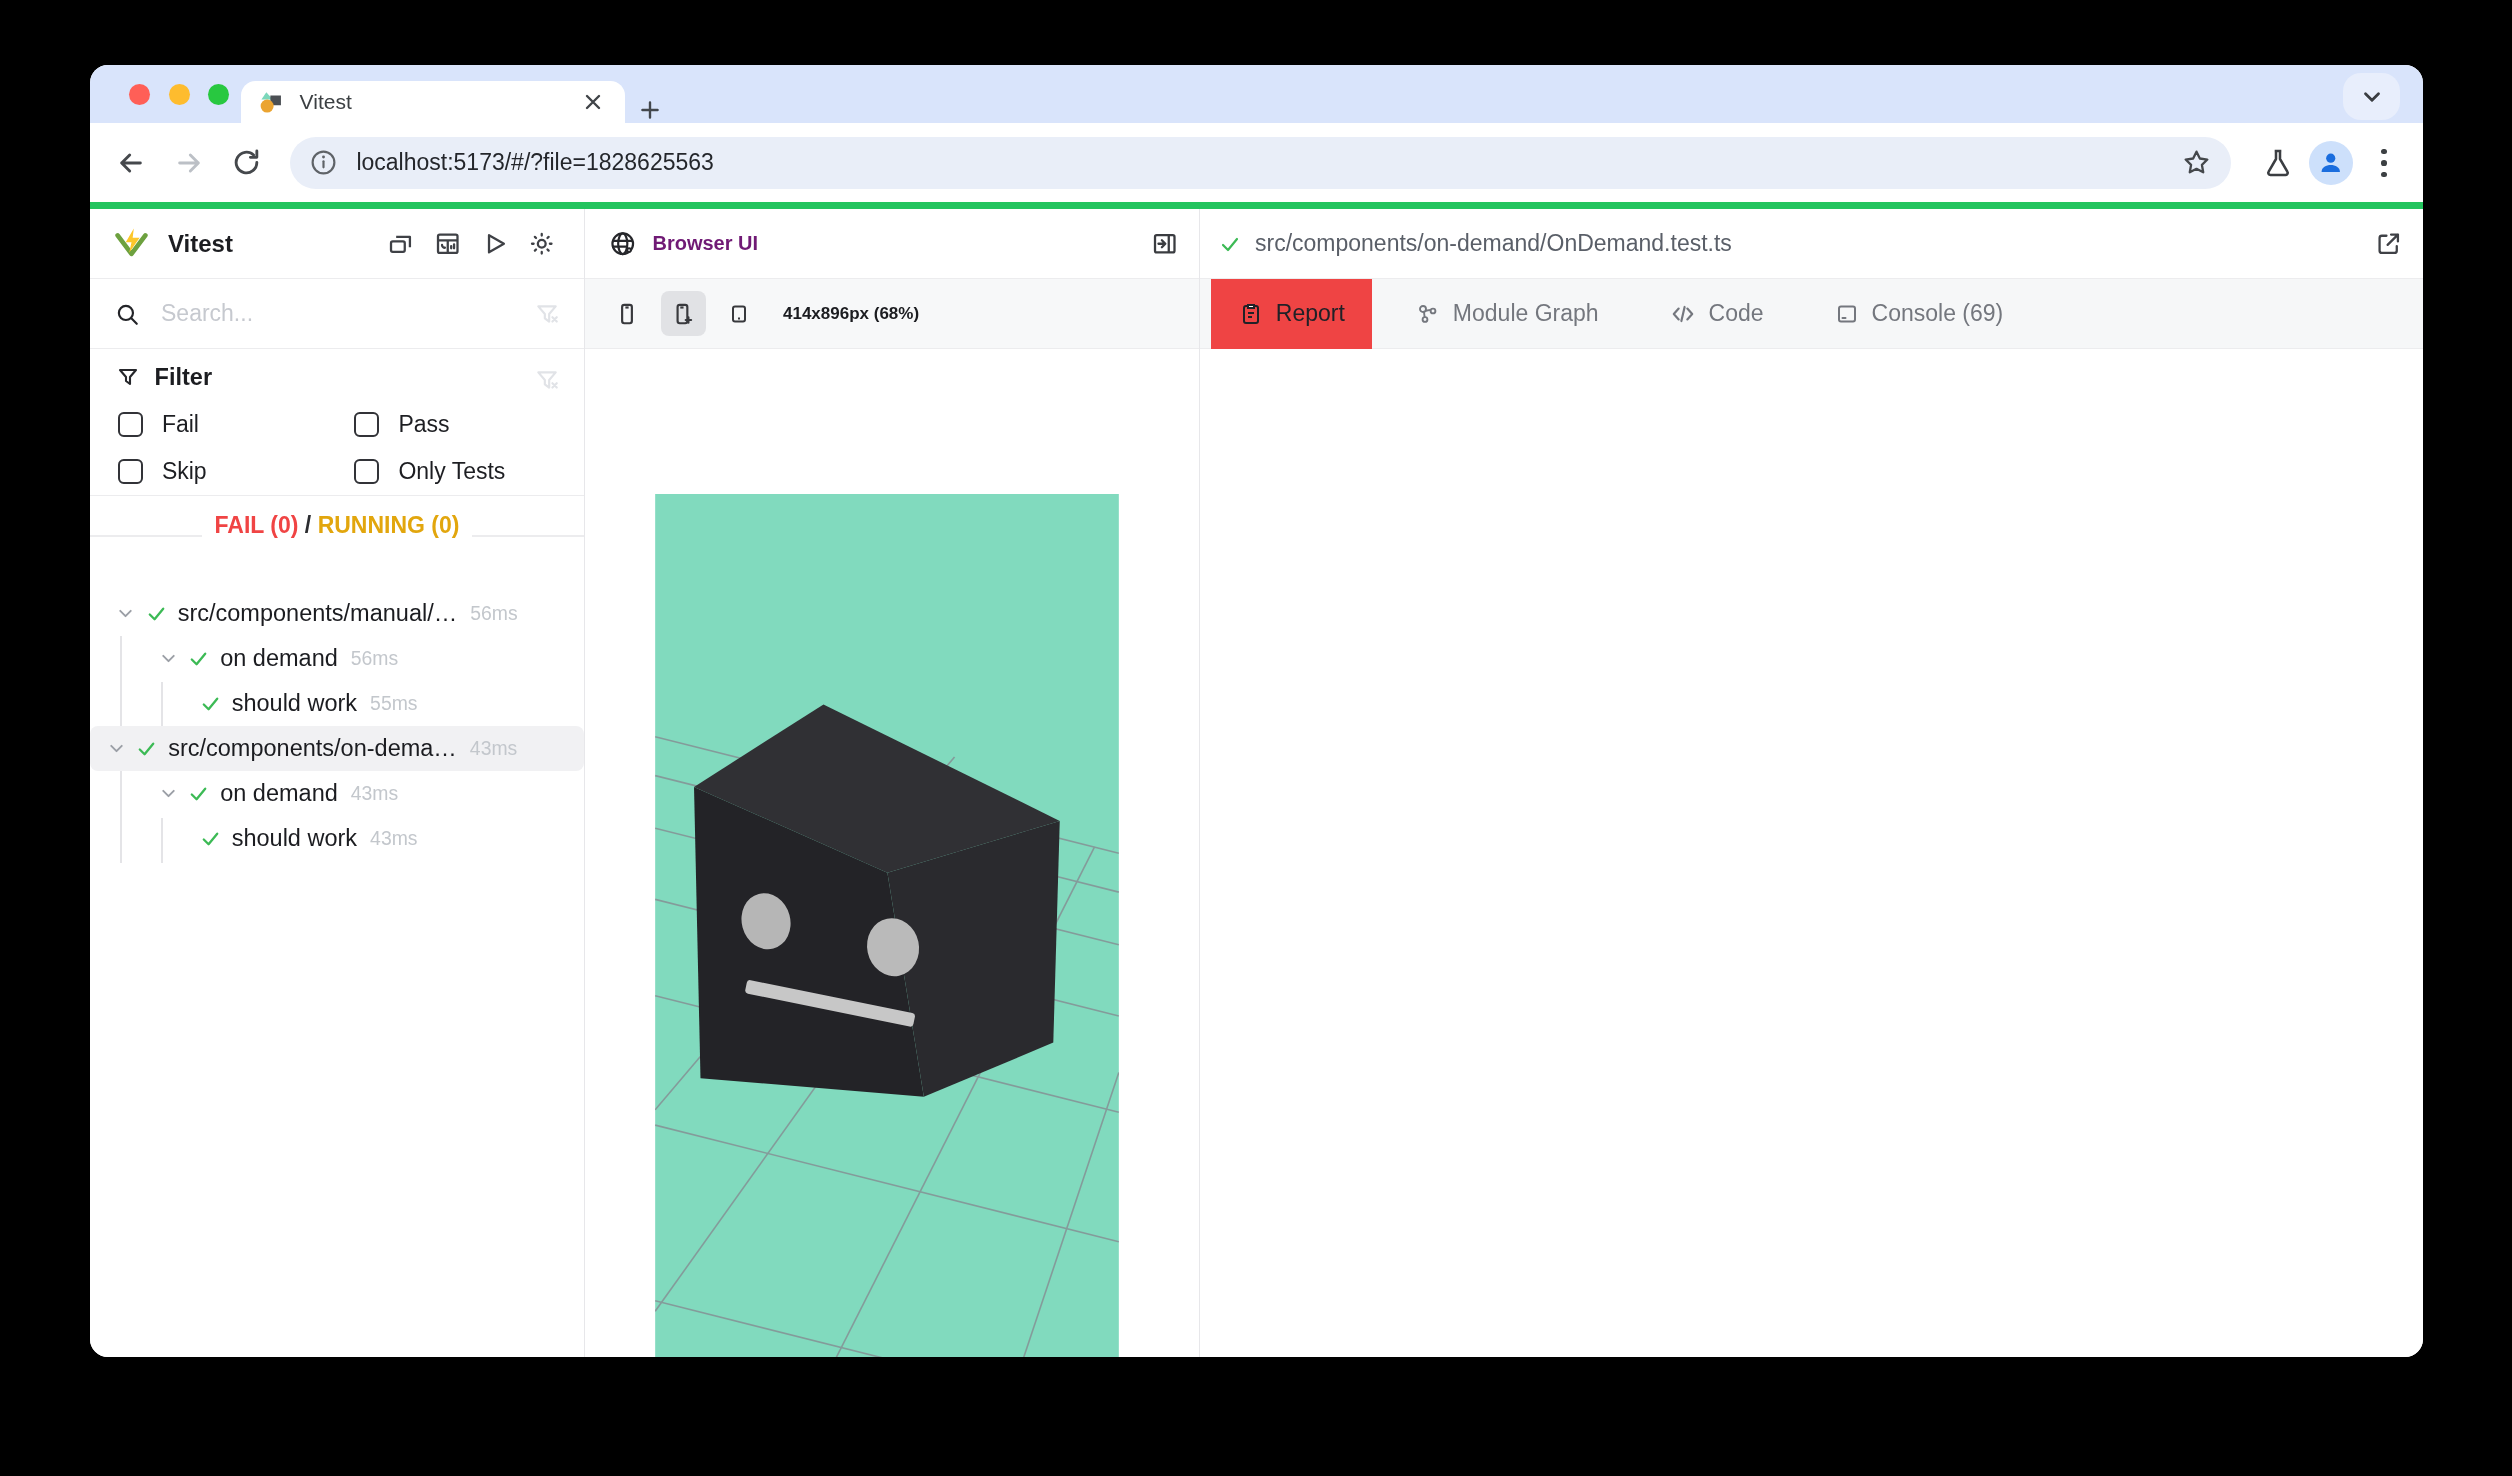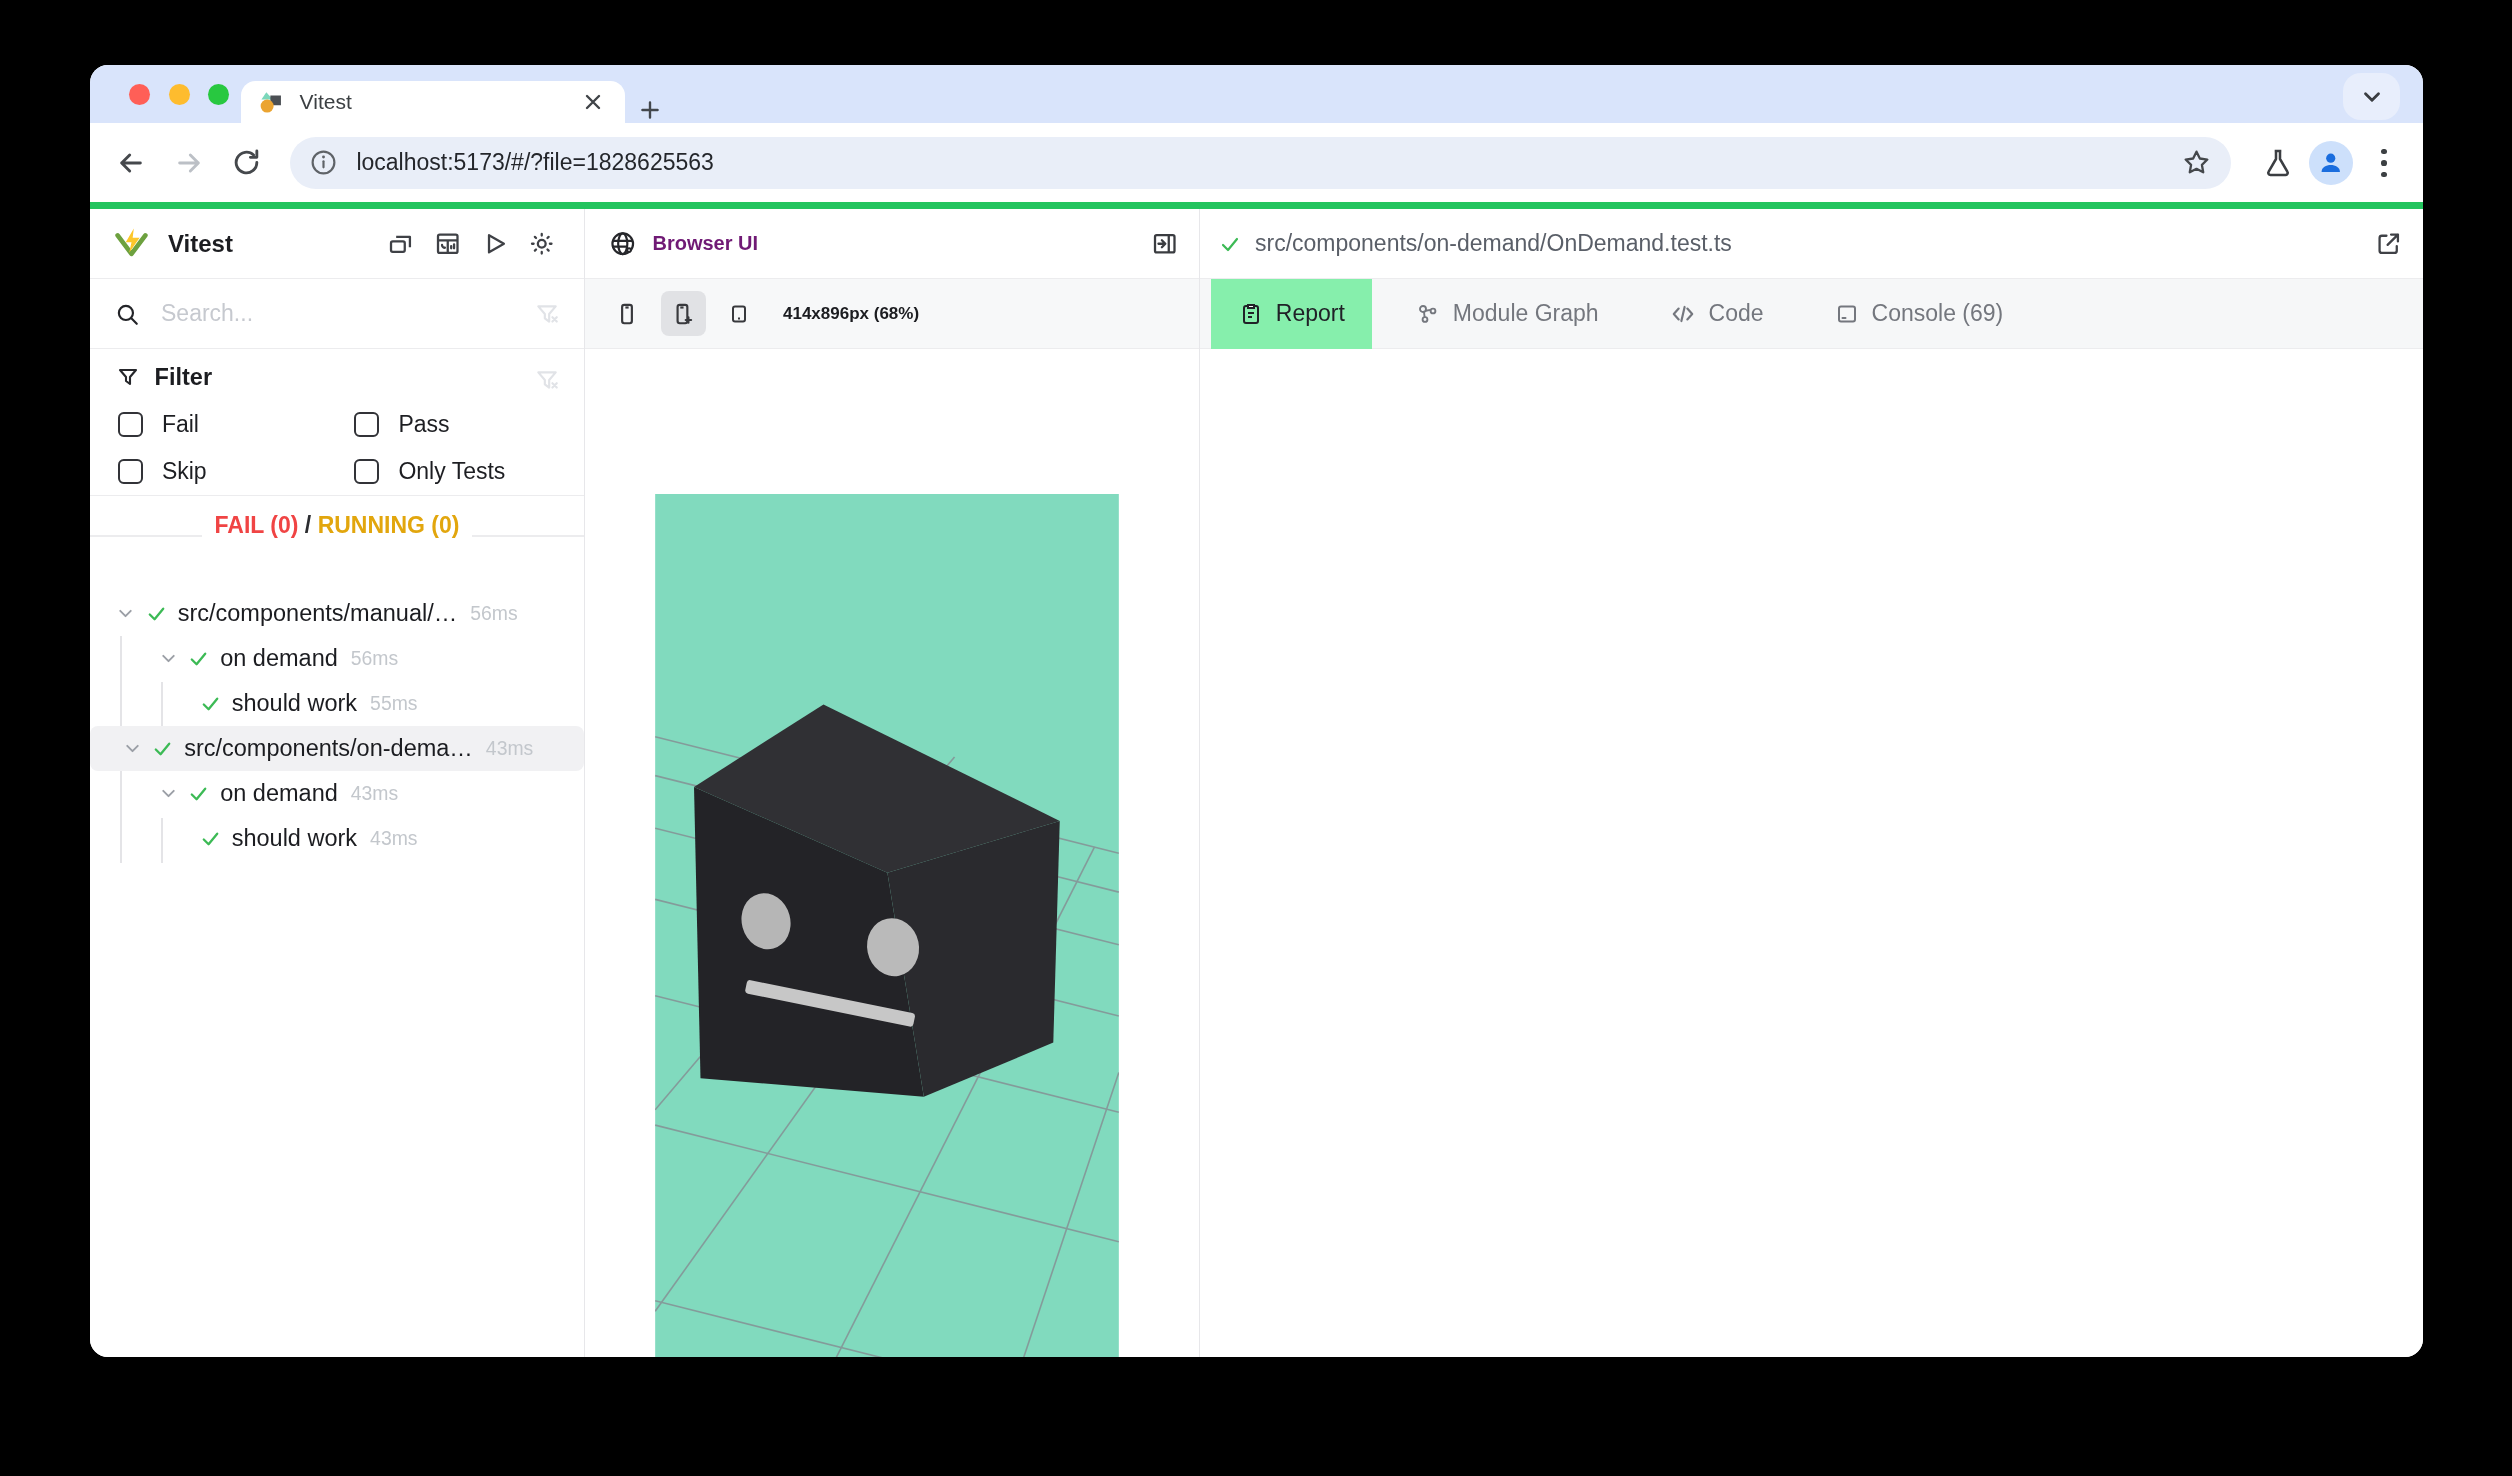--- a/index.html
+++ b/index.html
@@ -91,21 +91,21 @@
   .dev-ic.sel { background:#e1e2e5; border-radius:8px; }
   .viewport-label { margin-left:21px; font-size:17px; font-weight:700; color:#1b1c20; }
   .scene-wrap { position:absolute; left:70px; top:285px; width:464px; height:988px; }
 
   
   .filecheck { margin-left:18px; color:#3cba55; display:flex; }
   .filepath { margin-left:13px; font-size:23px; color:#5a5f68; }
   .ext-ic { position:absolute; right:21px; color:#3f4146; display:flex; }
   .tabsbar { background:#f6f7f8; padding-left:11.3px; }
   .rtab { display:flex; align-items:center; height:70px; padding:0 27.5px; font-size:23px; color:#74777e; gap:13px; }
-  .rtab.active { background:#86efac; color:#202127; font-weight:500; }
+  .rtab.active { background:#ef4444; color:#202127; font-weight:500; }
   .rtab + .rtab { margin-left:16px; }
   .banner { position:absolute; left:11.3px; right:14.6px; top:146px; height:58px; border-radius:8px;
             background:#e6f7ec; display:flex; align-items:center; padding-left:26px; }
   .banner-text { font-size:23px; font-weight:700; color:#2abd57; }
 
   svg { display:block; }
 </style>
 </head>
 <body>
 
@@ -330,21 +330,21 @@
           </div>
           <div class="trow" style="padding-left:108px;">
             <span class="tcheck" style="margin-left:0;">
                 <svg width="23" height="23" viewBox="0 0 24 24" fill="none" stroke="currentColor" stroke-width="2.4" stroke-linecap="round" stroke-linejoin="round">
                   <polyline points="5,13 10,18 19,7"></polyline>
                 </svg>
               </span>
             <span class="tlabel">should work</span>
             <span class="tdur">55ms</span>
           </div>
-          <div class="trow sel" style="padding-left:30px;">
+          <div class="trow sel" style="padding-left:14px;">
             <span class="chev">
                 <svg width="21" height="21" viewBox="0 0 24 24" fill="none" stroke="currentColor" stroke-width="2.2" stroke-linecap="round" stroke-linejoin="round">
                   <polyline points="6,9 12,15 18,9"></polyline>
                 </svg>
               </span>
             <span class="tcheck">
                 <svg width="23" height="23" viewBox="0 0 24 24" fill="none" stroke="currentColor" stroke-width="2.4" stroke-linecap="round" stroke-linejoin="round">
                   <polyline points="5,13 10,18 19,7"></polyline>
                 </svg>
               </span>

